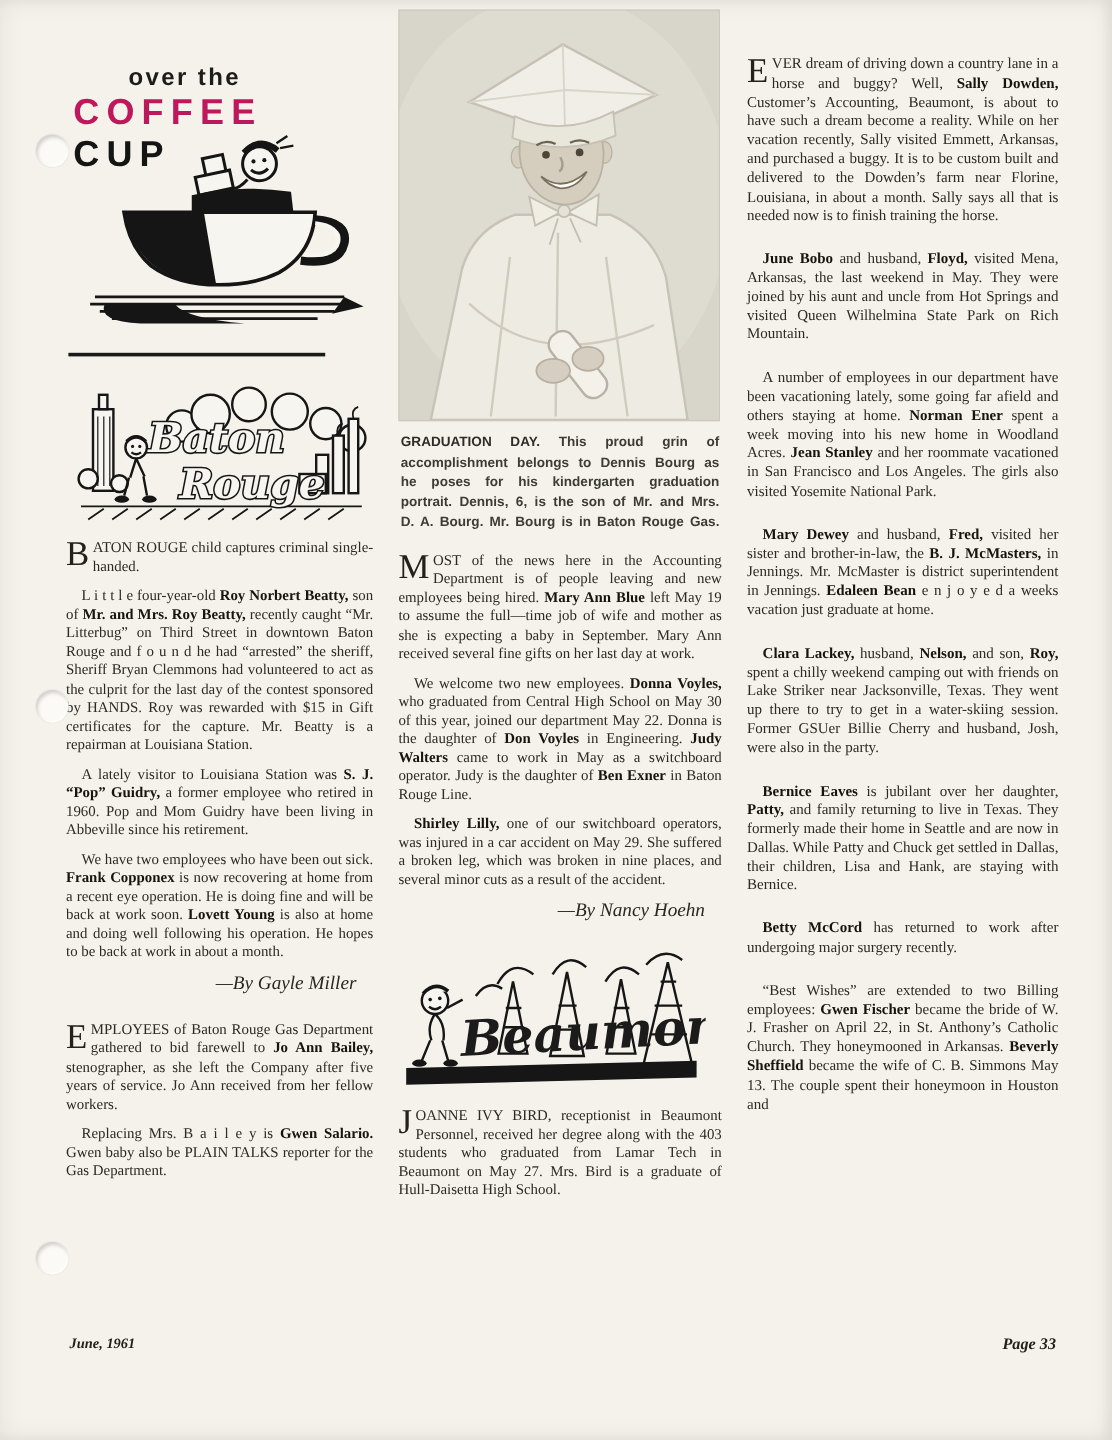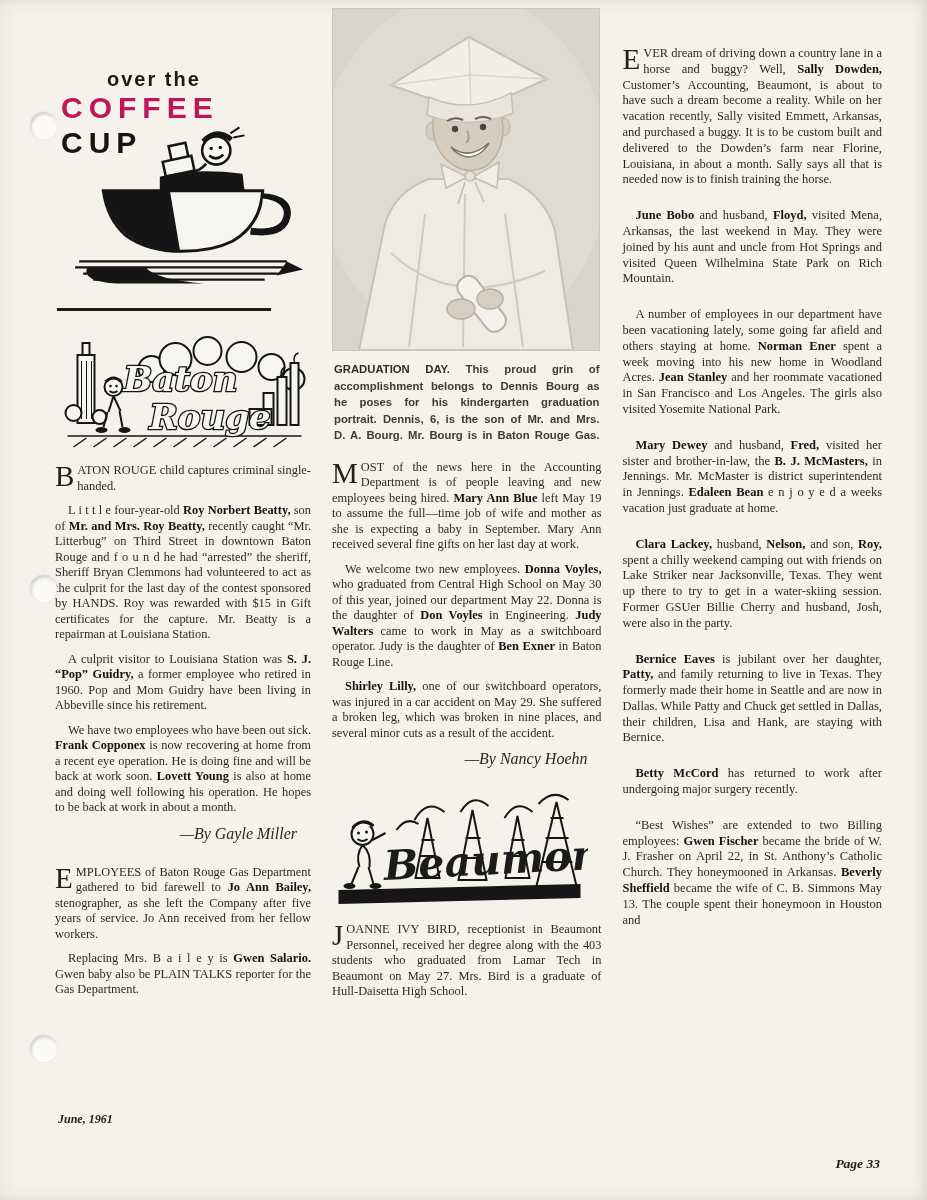--- a/index.html
+++ b/index.html
@@ -2,21 +2,21 @@
 <html><head>
 <meta charset="utf-8">
 <title>Page</title>
 <style>
   html,body{margin:0;padding:0;background:#888;}
   .page{position:relative;width:927px;height:1200px;margin:0 auto;background:#f4f2ea;
         box-shadow:inset 0 0 22px rgba(0,0,0,.07), inset -5px 0 10px rgba(0,0,0,.05);
         overflow:hidden;font-family:"Liberation Serif",serif;color:#2d2a25;}
   .cols{display:flex;padding-left:55px;padding-right:45px;gap:21px;}
   .col{box-sizing:border-box;}
-  .col-left{width:256px;padding-top:64px;}
+  .col-left{width:256px;padding-top:50px;}
   .col-mid{width:270px;padding-top:8px;}
   .col-right{width:260px;padding-top:46px;}
 
   .para{font-size:12.4px;line-height:15.5px;text-align:justify;margin:0 0 9px;}
   .para:not(.has-drop){text-indent:13px;}
   .para .b{font-weight:bold;color:#17140f;}
   .drop{float:left;font-size:29px;line-height:25px;padding:1px 3px 0 0;color:#24211c;}
   .col-right .para{margin-bottom:20px;font-size:12.5px;line-height:15.8px;}
   .byline{font-style:italic;font-size:16px;text-align:right;padding-right:14px;margin:4px 0 22px;color:#2a2722;}
 
@@ -31,21 +31,21 @@
   .cup-art{position:absolute;left:8px;top:56px;}
   .rule{height:3px;background:#1a1a1a;width:214px;margin:6px 0 24px 2px;}
 
   .banner{display:block;margin:0 0 10px 0;}
   .photo{width:266px;height:341px;border:1px solid #ccc8bd;background:#d8d5ca;}
   .caption{font-family:"Liberation Sans",sans-serif;font-weight:bold;font-size:11.3px;
            line-height:16.6px;color:#3d3b36;text-align:justify;margin:10px 2px 16px;word-spacing:2px;}
   .caption .cap-lead{color:#2e2c28;}
 
   .footer-left{position:absolute;left:58px;top:1112px;font-weight:bold;font-style:italic;font-size:12px;color:#23201b;}
-  .footer-right{position:absolute;right:47px;top:1156px;font-weight:bold;font-style:italic;font-size:13.5px;color:#23201b;}
+  .footer-right{position:absolute;right:47px;top:1112px;font-weight:bold;font-style:italic;font-size:13.5px;color:#23201b;}
 
   .hole{position:absolute;left:30px;width:27px;height:27px;border-radius:50%;background:#fbfaf6;
         box-shadow:inset 1.5px 2.5px 3px rgba(0,0,0,.16), inset -1px -1px 2px rgba(255,255,255,.9), 0 0 0 1px rgba(0,0,0,.03);}
   .hole-1{top:112px;} .hole-2{top:575px;} .hole-3{top:1035px;}
 
   svg text.outlined{font-family:"DejaVu Serif",serif;font-style:italic;font-weight:bold;
         fill:#f6f5ef;stroke:#161616;stroke-width:2.6px;paint-order:stroke;}
   svg text.script{font-family:"DejaVu Serif",serif;font-style:italic;font-weight:bold;fill:#1b1b1b;}
 </style>
 </head>
@@ -126,21 +126,21 @@
           <path d="M226 42 q-2 -8 4 -10 M239 28 q-2 -8 4 -10" stroke-width="1.5" fill="none"></path>
         </g>
         <path d="M12 101 H246 M18 112 l13 -9 M38 112 l13 -9 M58 112 l13 -9 M78 112 l13 -9 M98 112 l13 -9 M118 112 l13 -9 M138 112 l13 -9 M158 112 l13 -9 M178 112 l13 -9 M198 112 l13 -9 M218 112 l13 -9" stroke="#161616" stroke-width="1.5" fill="none"></path>
         <text class="outlined" x="68" y="56" font-size="34">Baton</text>
         <text class="outlined" x="94" y="94" font-size="34">Rouge</text>
       </svg>
 
       <div>
           <p class="para has-drop"><span class="drop">B</span><span>ATON ROUGE child captures criminal single-handed.</span></p>
           <p class="para"><span>L i t t l e four-year-old </span><span class="b">Roy Norbert Beatty,</span><span> son of </span><span class="b">Mr. and Mrs. Roy Beatty,</span><span> recently caught “Mr. Litterbug” on Third Street in downtown Baton Rouge and f o u n d he had “arrested” the sheriff, Sheriff Bryan Clemmons had volunteered to act as the culprit for the last day of the contest sponsored by HANDS. Roy was rewarded with $15 in Gift certificates for the capture. Mr. Beatty is a repairman at Louisiana Station.</span></p>
-          <p class="para"><span>A culprit visitor to Louisiana Station was </span><span class="b">S. J. “Pop” Guidry,</span><span> a former employee who retired in 1960. Pop and Mom Guidry have been living in Abbeville since his retirement.</span></p>
+          <p class="para"><span>A lately visitor to Louisiana Station was </span><span class="b">S. J. “Pop” Guidry,</span><span> a former employee who retired in 1960. Pop and Mom Guidry have been living in Abbeville since his retirement.</span></p>
           <p class="para"><span>We have two employees who have been out sick. </span><span class="b">Frank Copponex</span><span> is now recovering at home from a recent eye operation. He is doing fine and will be back at work soon. </span><span class="b">Lovett Young</span><span> is also at home and doing well following his operation. He hopes to be back at work in about a month.</span></p>
         </div>
       <div class="byline">—By Gayle Miller</div>
       <div>
           <p class="para has-drop"><span class="drop">E</span><span>MPLOYEES of Baton Rouge Gas Department gathered to bid farewell to </span><span class="b">Jo Ann Bailey,</span><span> stenographer, as she left the Company after five years of service. Jo Ann received from her fellow workers.</span></p>
           <p class="para"><span>Replacing Mrs. B a i l e y is </span><span class="b">Gwen Salario.</span><span> Gwen baby also be PLAIN TALKS reporter for the Gas Department.</span></p>
         </div>
     </div>
 
     <div class="col col-mid">

